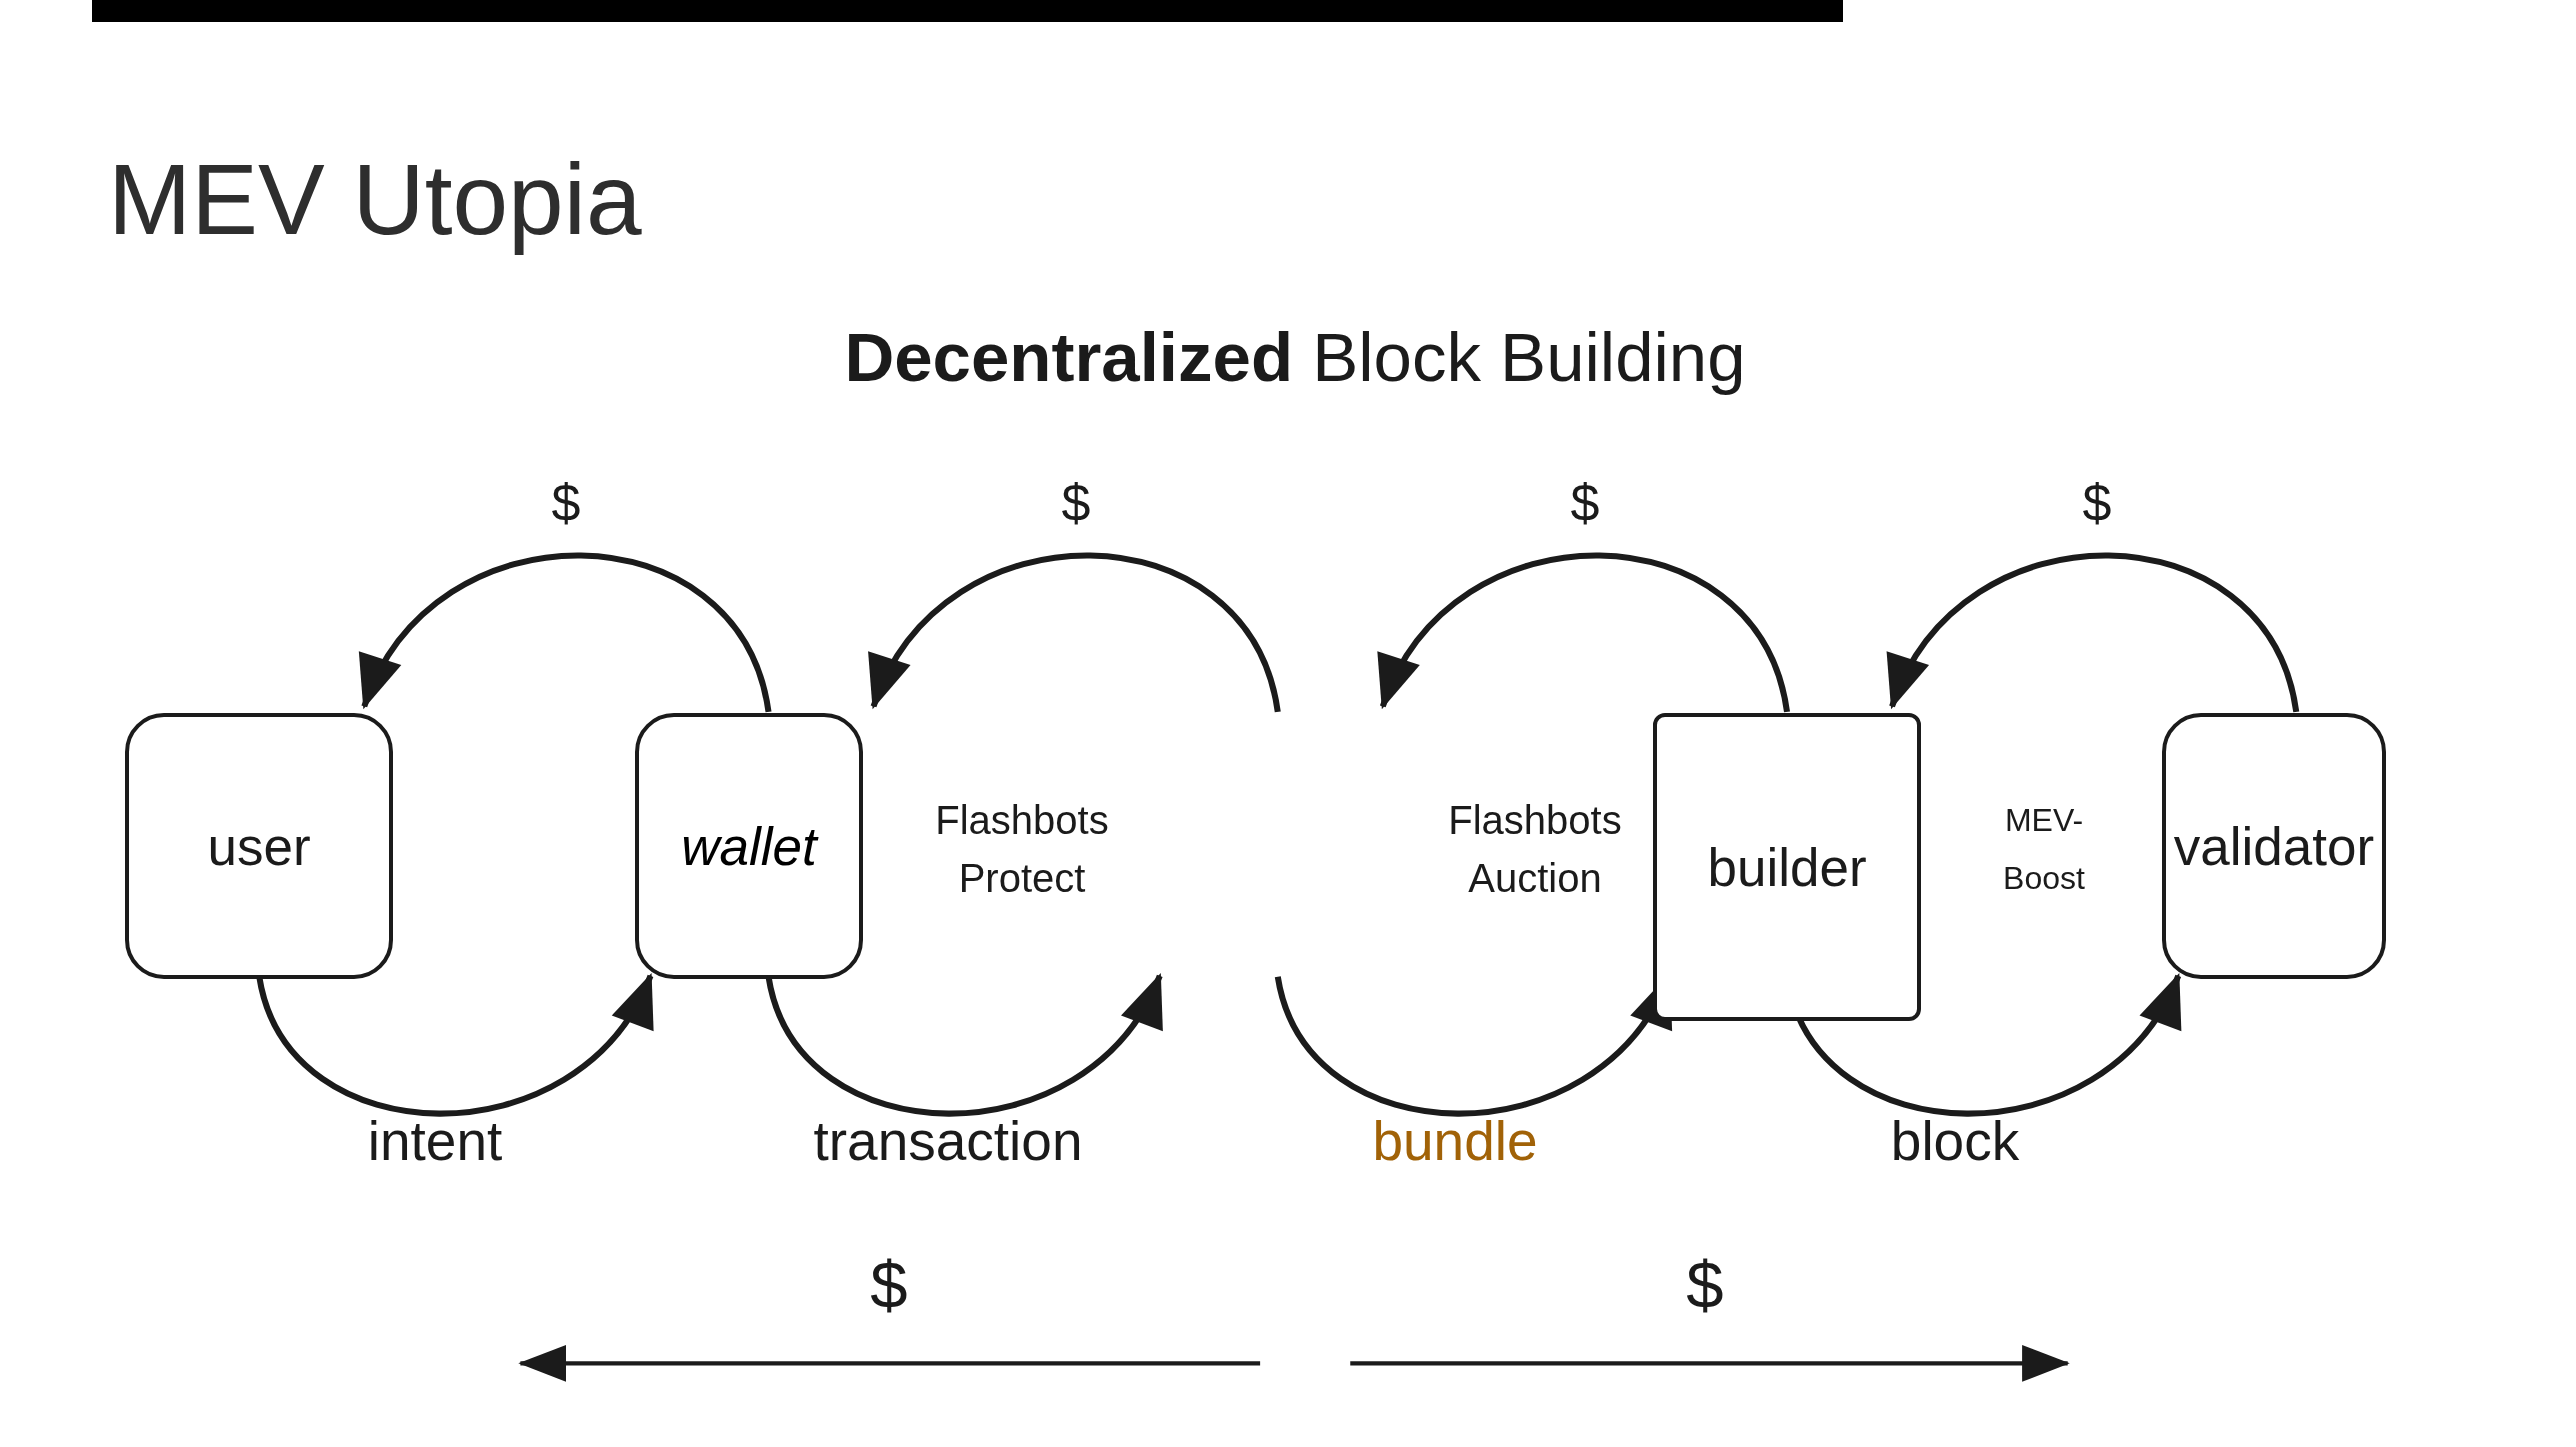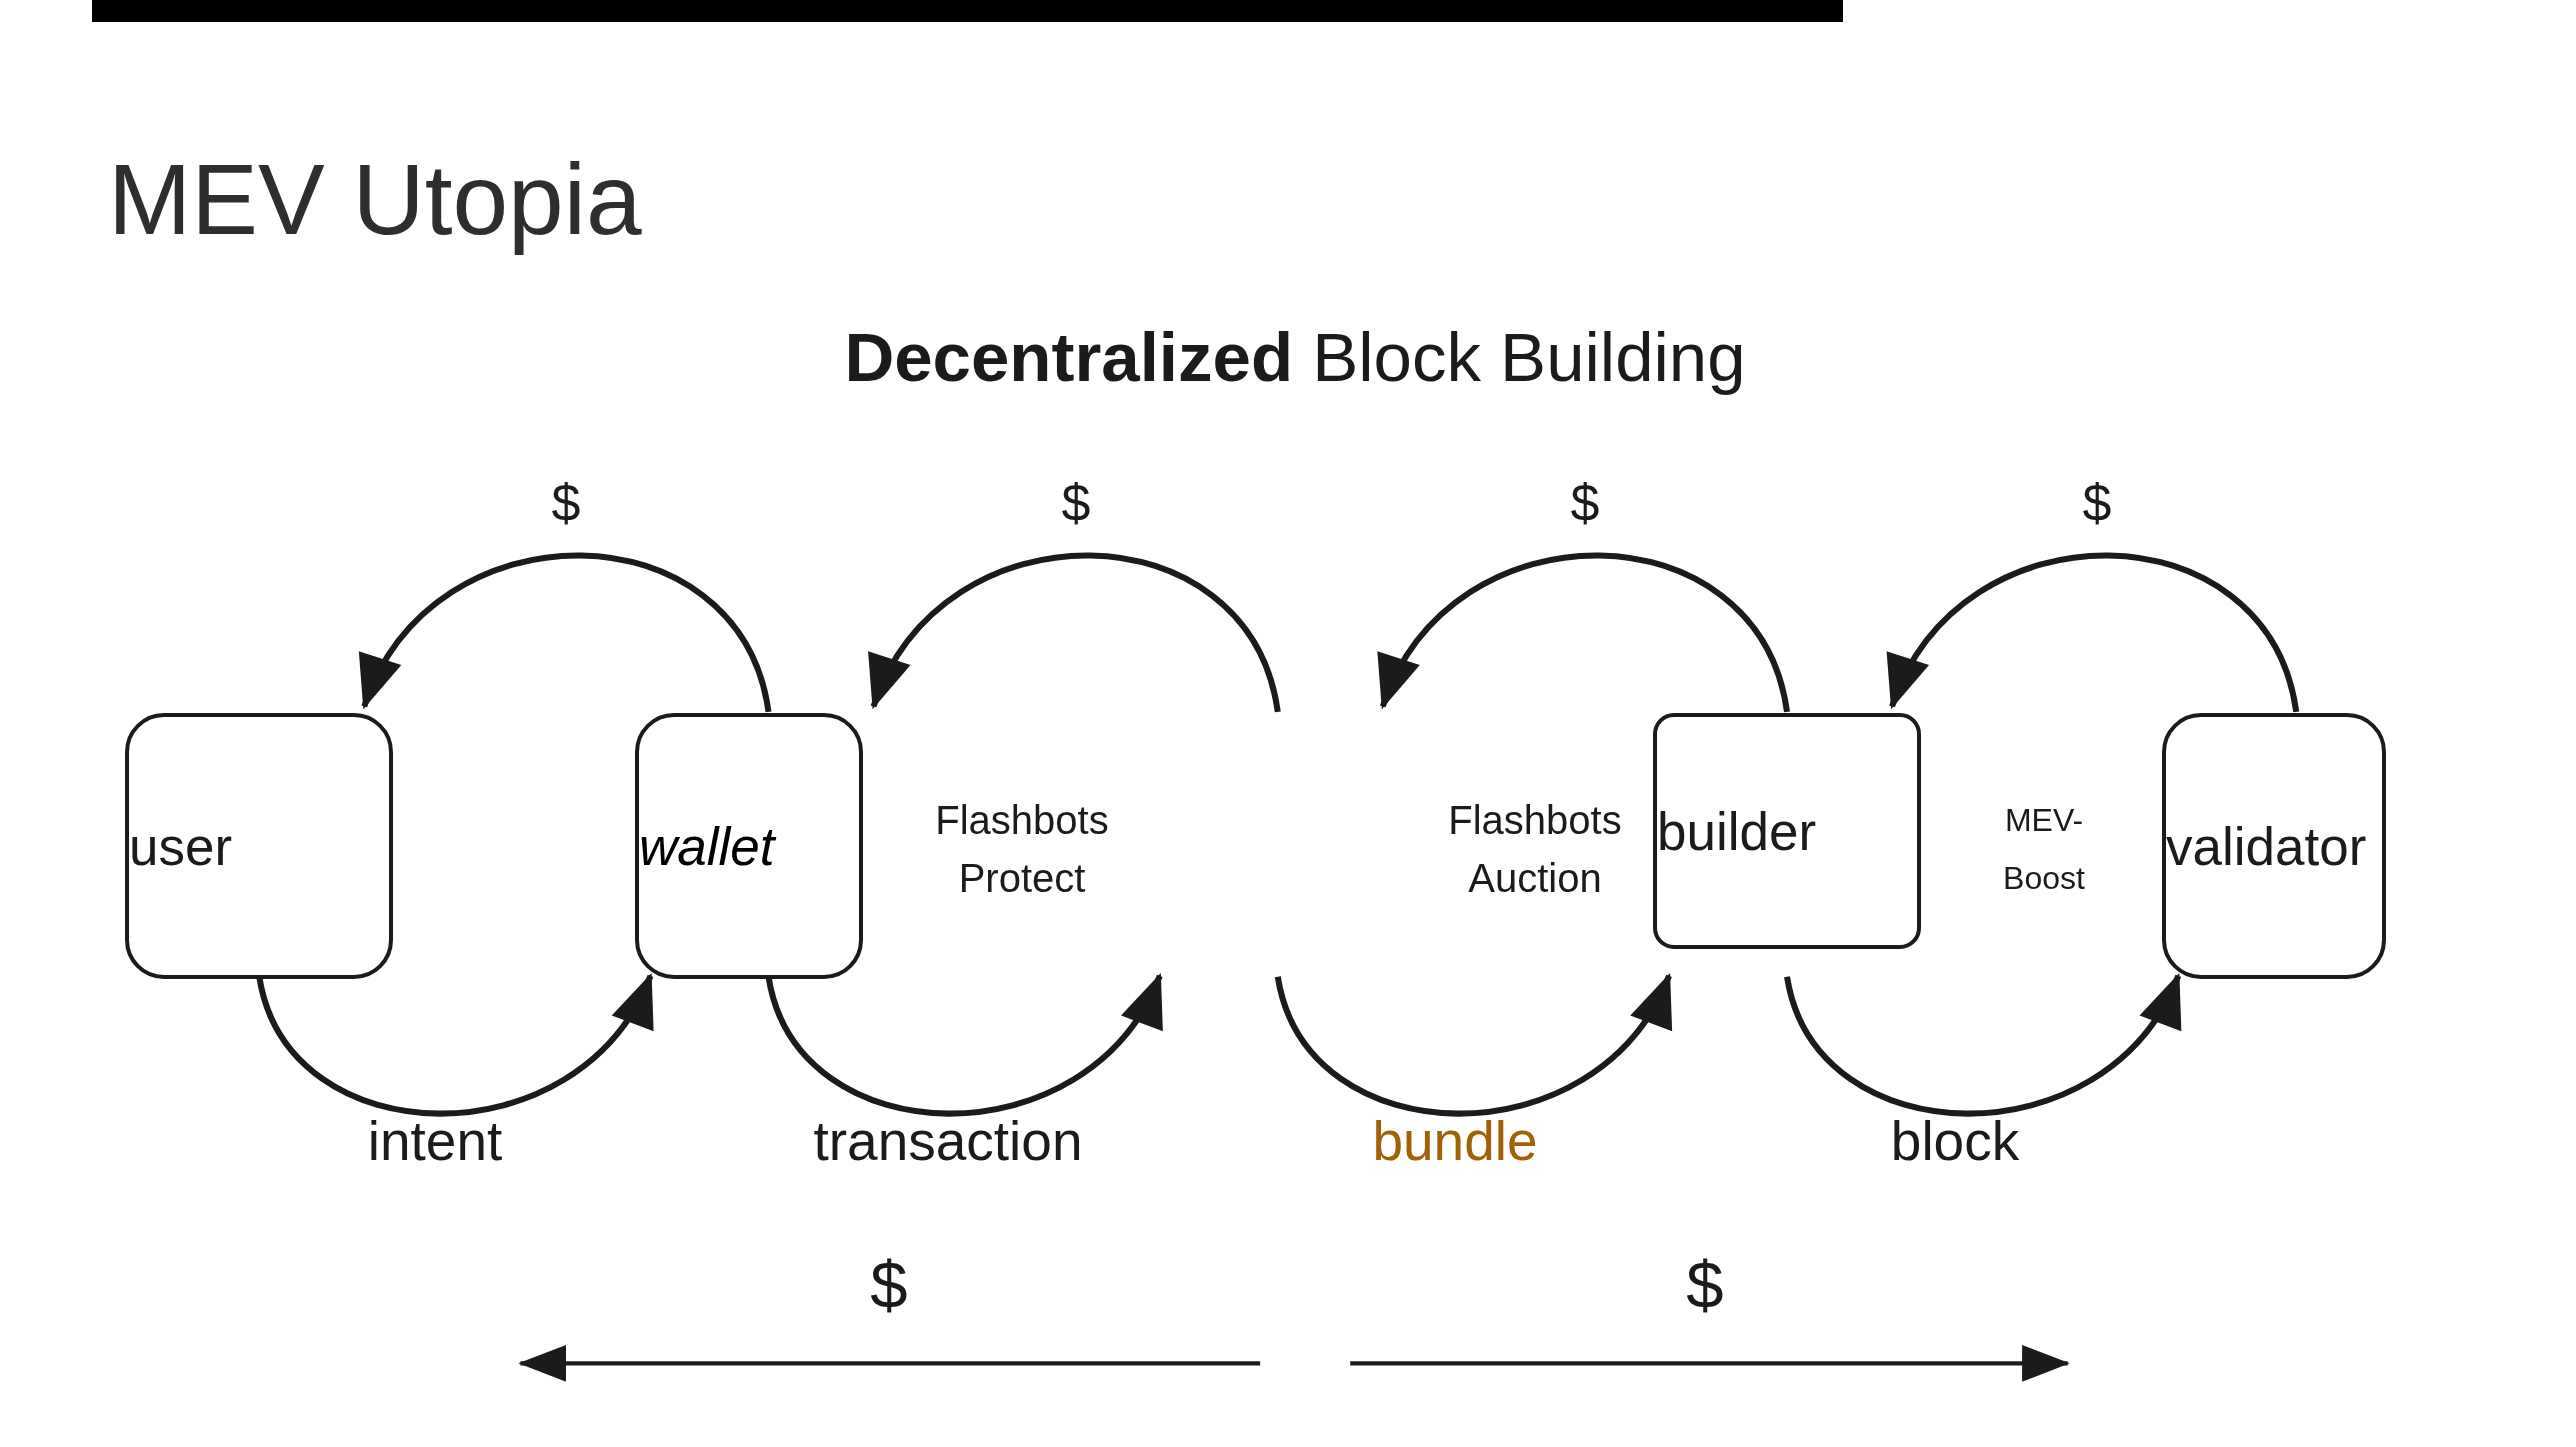--- a/index.html
+++ b/index.html
@@ -23,20 +23,21 @@
     line-height: 1;
     white-space: nowrap;
     transform: translateX(-50%);
   }
   #subtitle .bold { font-weight: 700; }
   .node-box {
     position: absolute;
     background: #ffffff;
     display: flex;
     align-items: center;
+    justify-content: center;
     box-sizing: border-box;
     white-space: nowrap;
   }
   .gap-label {
     position: absolute;
     text-align: center;
     transform: translateX(-50%);
     white-space: nowrap;
   }
   .dollar-label, .flow-label {
@@ -75,21 +76,21 @@
       <path d="M 1923 1051 C 1953 1245, 2269 1250, 2344 1050" fill="none" stroke="#1b1b1b" stroke-width="6.5" marker-end="url(#head-arc)"></path>
       <path d="M 1356 1467 L 560 1467" fill="none" stroke="#1b1b1b" stroke-width="4.5" marker-end="url(#head-line)"></path>
       <path d="M 1453 1467 L 2225 1467" fill="none" stroke="#1b1b1b" stroke-width="4.5" marker-end="url(#head-line)"></path>
     </svg>
 <div class="node-box" style="left: 125px; top: 713px; width: 268px; height: 266px; border: 4.6px solid rgb(27, 27, 27); border-radius: 39px; font-size: 53px; color: rgb(27, 27, 27);">
       <span>user</span>
     </div>
     <div class="node-box" style="left: 635px; top: 713px; width: 228px; height: 266px; border: 4.6px solid rgb(27, 27, 27); border-radius: 39px; font-size: 53px; color: #000000; font-style: italic;">
       <span>wallet</span>
     </div>
-    <div class="node-box" style="left: 1653px; top: 713px; width: 268px; height: 236px; border: 4.6px solid rgb(27, 27, 27); border-radius: 21px; font-size: 53px; color: rgb(27, 27, 27);">
+    <div class="node-box" style="left: 1653px; top: 713px; width: 268px; height: 308px; border: 4.6px solid rgb(27, 27, 27); border-radius: 12px; font-size: 53px; color: rgb(27, 27, 27);">
       <span>builder</span>
     </div>
     <div class="node-box" style="left: 2162px; top: 713px; width: 224px; height: 266px; border: 4.6px solid rgb(27, 27, 27); border-radius: 39px; font-size: 53px; color: rgb(27, 27, 27);">
       <span>validator</span>
     </div>
     <div class="gap-label" style="left: 1022px; top: 791px; font-size: 40px; line-height: 58px; color: rgb(27, 27, 27);">Flashbots<br>Protect</div>
     <div class="gap-label" style="left: 1535px; top: 791px; font-size: 40px; line-height: 58px; color: rgb(27, 27, 27);">Flashbots<br>Auction</div>
     <div class="gap-label" style="left: 2044px; top: 791px; font-size: 32px; line-height: 58px; color: rgb(27, 27, 27);">MEV-<br>Boost</div>
     <div class="dollar-label" style="left: 566px; top: 477px; font-size: 52px; color: rgb(27, 27, 27);">$</div>
     <div class="dollar-label" style="left: 1076px; top: 477px; font-size: 52px; color: rgb(27, 27, 27);">$</div>

